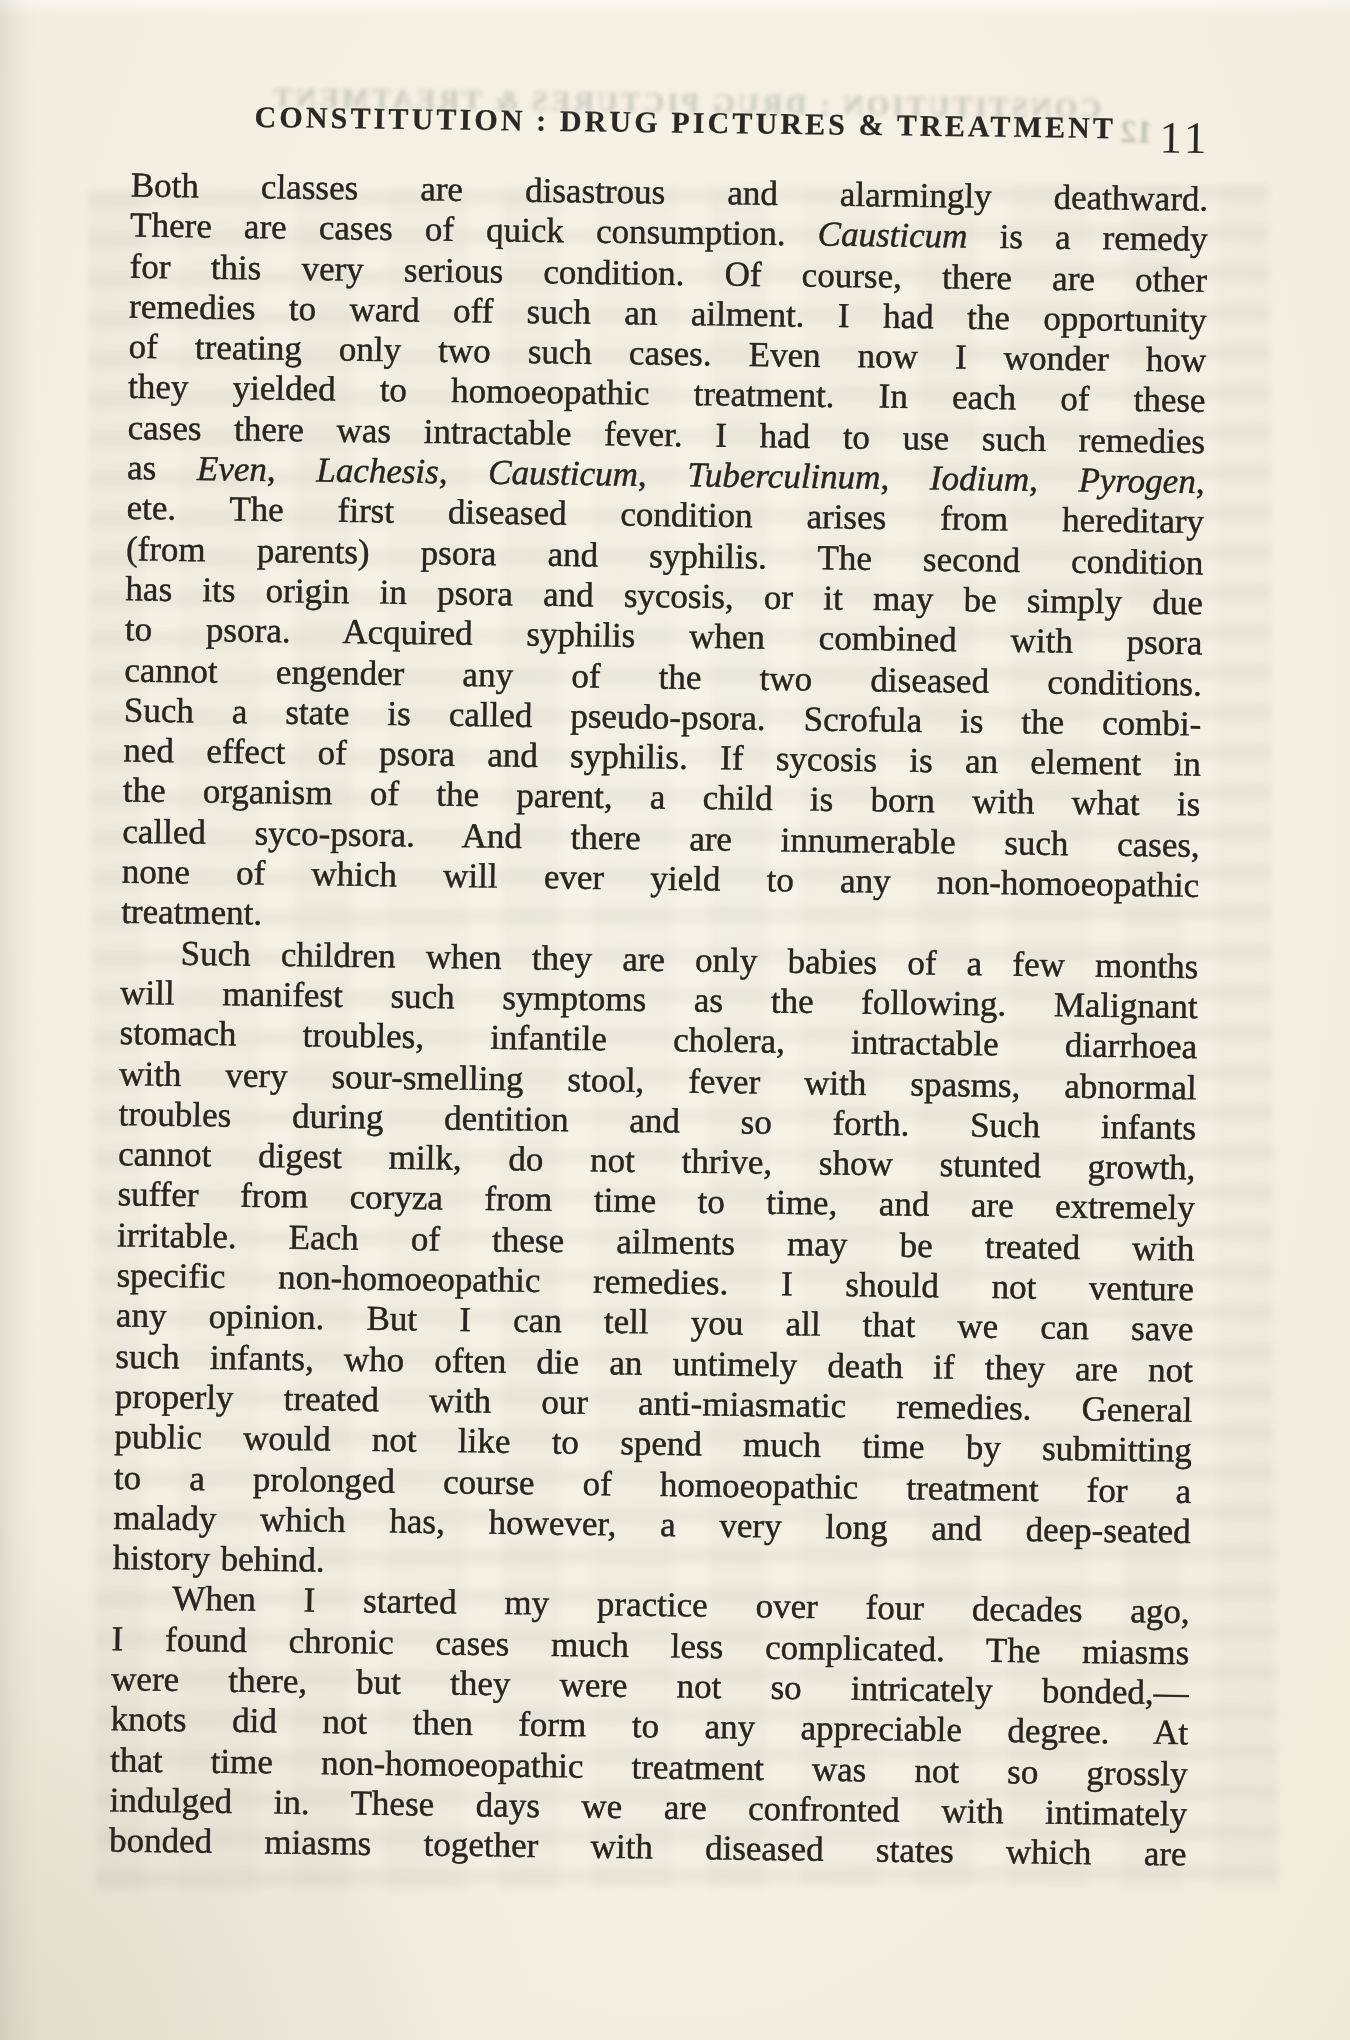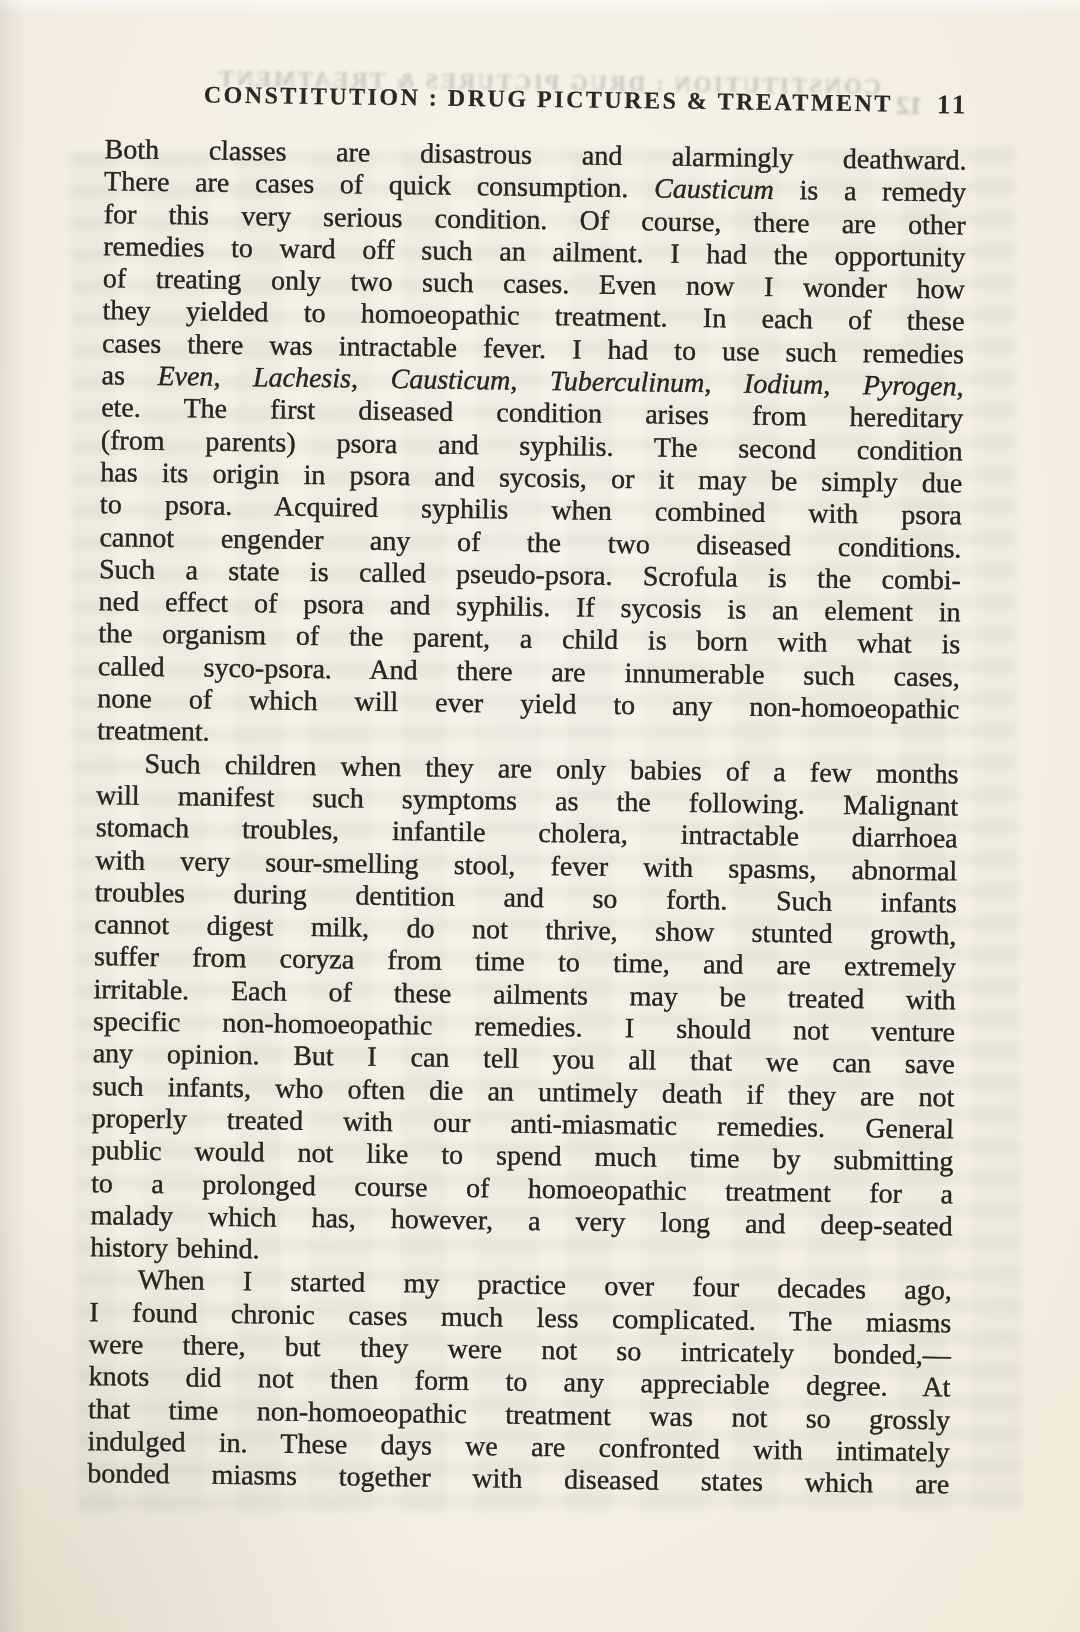--- a/index.html
+++ b/index.html
@@ -32,21 +32,21 @@
     color:#2a2521;
   }
 
   .header { position:absolute; top:86px; left:0; right:0; height:36px; text-align:center; }
   .header .title {
     font-weight:700; font-size:24px; letter-spacing:2.5px; color:#2b2724;
     -webkit-text-stroke:0.2px rgba(43,39,36,0.8);
   }
   .header .pagenum {
     position:absolute; right:120px; top:-2px;
-    font-weight:700; font-size:27px; letter-spacing:3px; color:#2b2724;
+    font-weight:400; font-size:36px; letter-spacing:3px; color:#2b2724;
   }
   .ghost-title {
     position:absolute; left:0; right:0; top:-16px; text-align:center;
     font-weight:700; font-size:23px; letter-spacing:2.5px;
     color:rgba(140,152,140,0.45); transform:scaleX(-1); filter:blur(1.6px);
   }
   .ghost-num {
     position:absolute; right:166px; top:0px;
     font-weight:700; font-size:26px; color:rgba(140,152,140,0.5);
     transform:scaleX(-1); filter:blur(1.4px);

